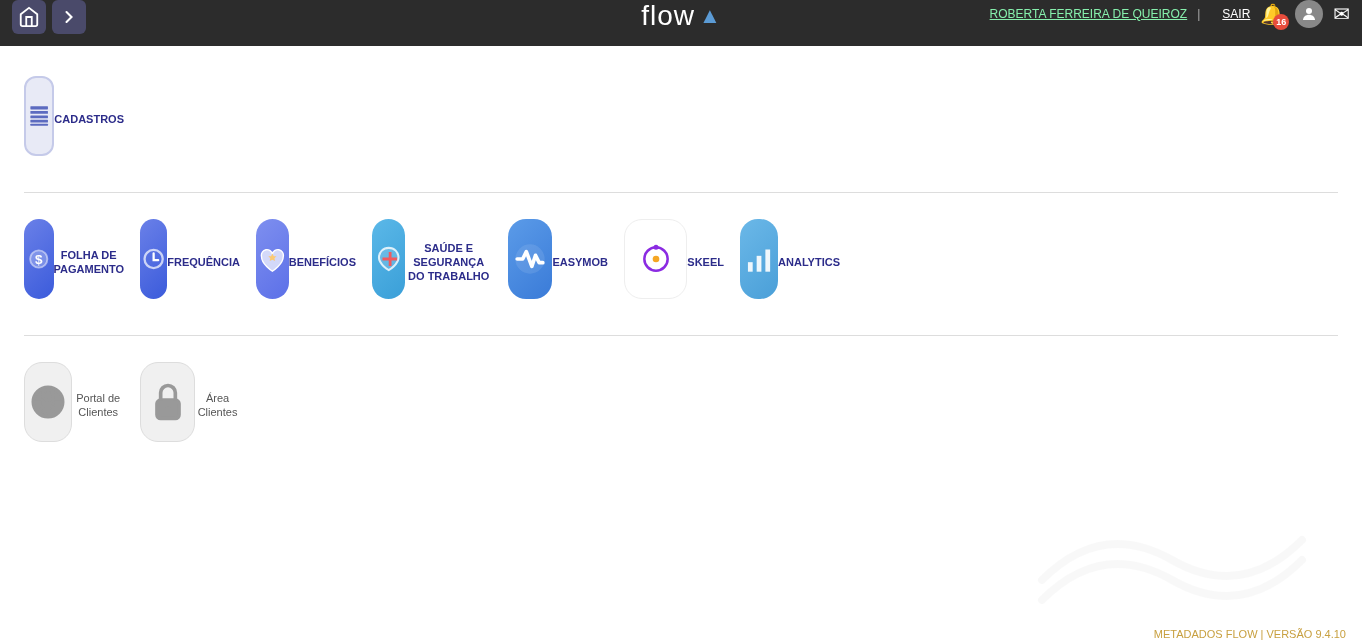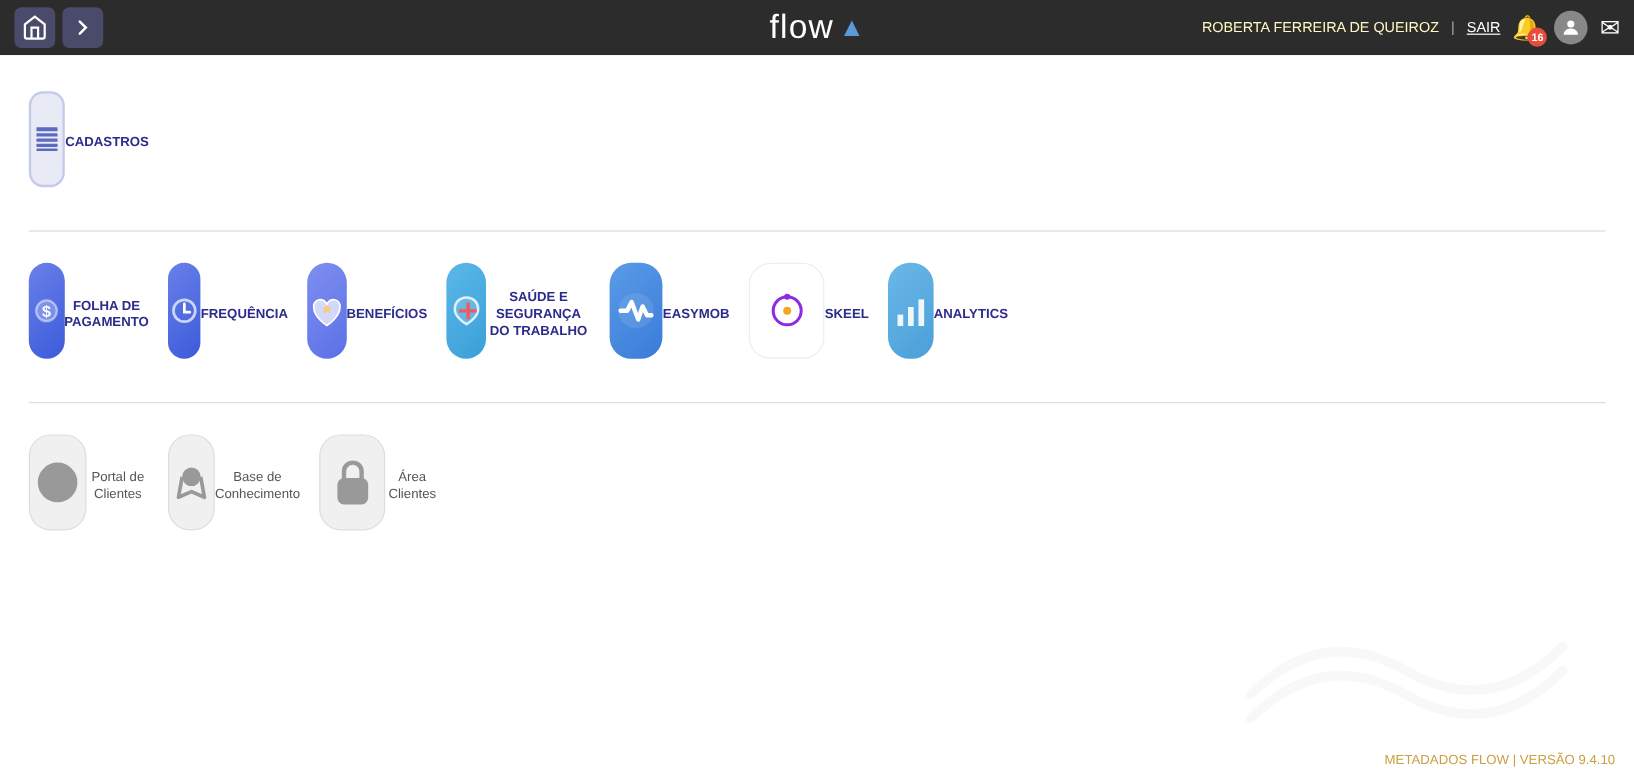--- a/index.html
+++ b/index.html
@@ -8,21 +8,21 @@
       background: #f5f5f5;
       min-height: 644px;
       overflow-x: hidden;
     }
 
     
     .header {
       background: #2c2c2c;
       height: 46px;
       display: flex;
-      align-items: center;
+      align-items: flex-start;
       justify-content: space-between;
       padding: 0 12px;
       position: relative;
     }
     .header-left {
       display: flex;
       align-items: center;
       gap: 6px;
     }
     .header-icon-btn {
@@ -49,35 +49,37 @@
       font-size: 28px;
       font-weight: 300;
       letter-spacing: 1px;
     }
     .header-right {
       display: flex;
       align-items: center;
       gap: 10px;
     }
     .header-user-info {
-      color: #fef9c3;
+      color: #86efac;
       font-size: 12px;
+      text-decoration: underline;
       cursor: pointer;
       white-space: nowrap;
       padding-left: 27px;
     }
     .header-separator {
       color: #aaa;
       font-size: 12px;
     }
     .header-sair {
       color: white;
       font-size: 12px;
       text-decoration: underline;
       cursor: pointer;
+      margin-left: 12px;
     }
     .header-bell-container {
       position: relative;
       cursor: pointer;
     }
     .header-bell {
       color: white;
       font-size: 20px;
     }
     .bell-badge {
@@ -386,29 +388,20 @@
             <line x1="4" y1="12" x2="20" y2="12" stroke="#999" stroke-width="1.5"></line>
             <path d="M12 4c-2 2-3 5-3 8s1 6 3 8" stroke="#999" stroke-width="1.5" fill="none"></path>
             <path d="M12 4c2 2 3 5 3 8s-1 6-3 8" stroke="#999" stroke-width="1.5" fill="none"></path>
             <circle cx="12" cy="8" r="3" fill="none" stroke="#999" stroke-width="1.5"></circle>
             <path d="M8 16 Q10 14 12 14 Q14 14 16 16" stroke="#999" stroke-width="1.5" fill="none"></path>
           </svg>
         </div>
         <span class="app-item-label normal-case">Portal de Clientes</span>
       </div>
 
-      <div class="app-item" style="width:110px;">
-        <div class="app-item-icon icon-gray">
-          <svg style="width:44px;height:44px;" viewBox="0 0 24 24" fill="none">
-            <circle cx="12" cy="9" r="4" stroke="#999" stroke-width="2"></circle>
-            <path d="M7 9 L5 20 L12 17 L19 20 L17 9" stroke="#999" stroke-width="2" fill="none" stroke-linejoin="round"></path>
-          </svg>
-        </div>
-        <span class="app-item-label normal-case">Base de Conhecimento</span>
-      </div>
 
       <div class="app-item">
         <div class="app-item-icon icon-gray">
           <svg style="width:44px;height:44px;" viewBox="0 0 24 24" fill="none">
             <rect x="6" y="11" width="12" height="10" rx="2" stroke="#999" stroke-width="2"></rect>
             <path d="M8 11V7a4 4 0 018 0v4" stroke="#999" stroke-width="2" fill="none"></path>
             <circle cx="12" cy="16" r="1.5" fill="#999"></circle>
           </svg>
         </div>
         <span class="app-item-label normal-case">Área Clientes</span>

